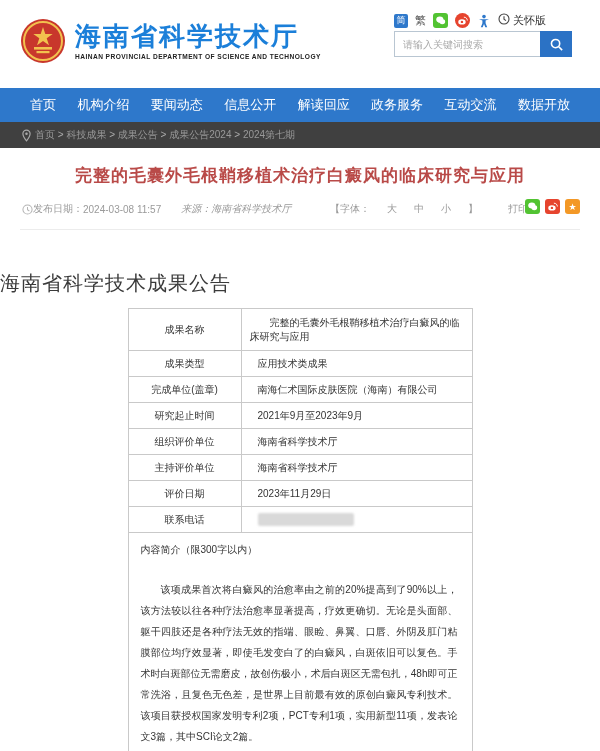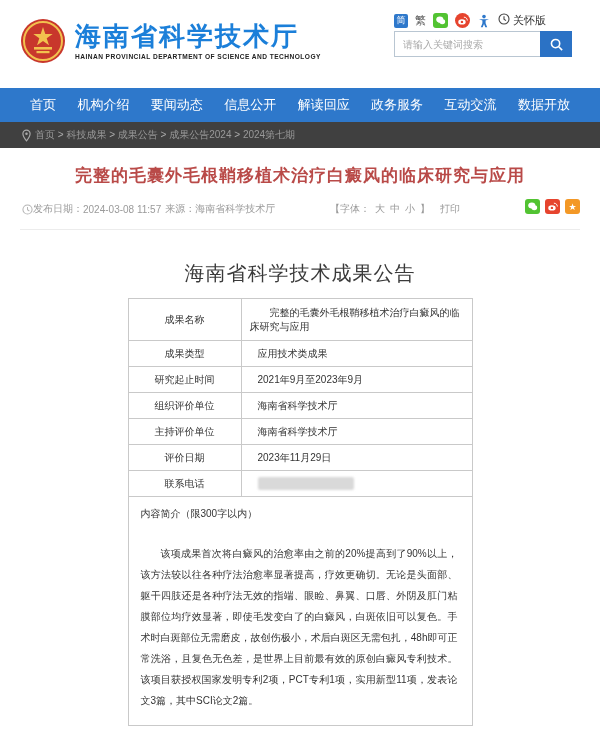--- a/index.html
+++ b/index.html
@@ -38,31 +38,31 @@
   
   .breadcrumb { height:26px; display:flex; align-items:center; gap:4px;
                 padding-left:22px; background:#404040; font-size:10px; color:#999; }
   .crumb { color:#999; text-decoration:none; cursor:pointer; }
   .sep { color:#aaa; }
   
   .art-title { margin:16px 30px 0; text-align:center; font-size:17px; font-weight:bold;
                color:#b94a48; letter-spacing:1px; }
   .meta { position:relative; margin-top:15px; height:16px; font-size:10px; color:#9a9a9a; }
   .meta-left { position:absolute; left:22px; top:0; display:flex; align-items:center; }
-  .src { margin-left:4px; }
-  .meta-mid { position:absolute; left:330px; top:0; display:flex; align-items:center; gap:5px;justify-content:flex-end; }
+  .src { margin-left:20px;font-style:italic; }
+  .meta-mid { position:absolute; left:330px; top:0; display:flex; align-items:center; gap:17px;justify-content:flex-end; }
   .fs, .print { cursor:pointer; }
-  .print { margin-left:5px; }
+  .print { margin-left:13px; }
   .share { position:absolute; right:20px; top:-3px; display:flex; gap:5px; }
   .sicon { width:15px; height:15px; border-radius:3px; display:inline-flex;
            align-items:center; justify-content:center; cursor:pointer; }
   .sicon.fav { background:#f39826; color:#fff; font-size:9px; }
   hr.rule { border:none; border-top:1px solid #ececec; margin:11px 20px 0; }
   
-  .doc-title { margin:30px 0 0; text-align:center; font-size:20px; font-weight:500;
+  .doc-title { margin:40px 0 0; font-size:20px; font-weight:500;
                color:#3a3a3a; letter-spacing:1px; }
   table.ann { width:345px; margin:11px auto 0; border-collapse:collapse; }
   table.ann td { border:1px solid #c9c9c9; font-size:10px; color:#333; }
   td.lbl { width:113px; text-align:center; padding:5px 4px; }
   td.val { padding:4px 8px 4px 16px; line-height:14px; }
   tr.r { height:26px; }
   tr.r.tall { height:42px; }
   tr.r.tall td.val { padding:4px 8px; text-indent:2em; }
   .redact { width:96px; height:13px; background:#d9d9d9; border-radius:2px; filter:blur(1px); }
   td.summary-cell { padding:10px 12px 14px; vertical-align:top; }
@@ -197,20 +197,24 @@
     <tbody id="rows">
         <tr class="r tall">
           <td class="lbl">成果名称</td>
           <td class="val">完整的毛囊外毛根鞘移植术治疗白癜风的临床研究与应用</td>
         </tr>
         <tr class="r">
           <td class="lbl">成果类型</td>
           <td class="val">应用技术类成果</td>
         </tr>
         <tr class="r">
+          <td class="lbl">完成单位(盖章)</td>
+          <td class="val">南海仁术国际皮肤医院（海南）有限公司</td>
+        </tr>
+        <tr class="r">
           <td class="lbl">研究起止时间</td>
           <td class="val">2021年9月至2023年9月</td>
         </tr>
         <tr class="r">
           <td class="lbl">组织评价单位</td>
           <td class="val">海南省科学技术厅</td>
         </tr>
         <tr class="r">
           <td class="lbl">主持评价单位</td>
           <td class="val">海南省科学技术厅</td>

